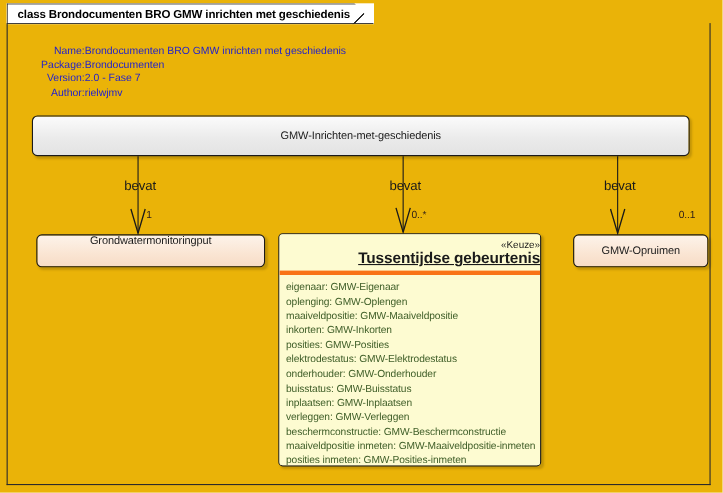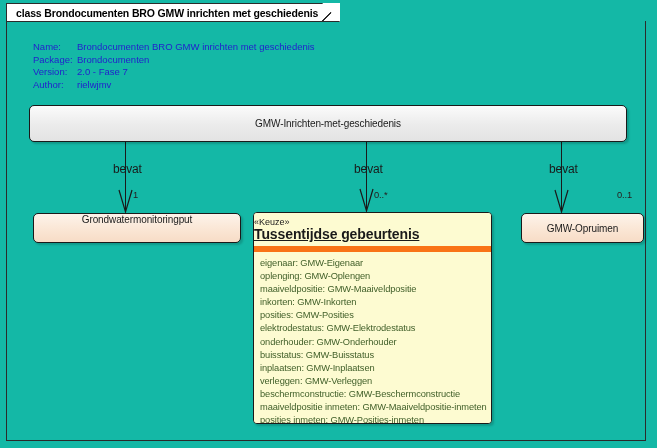--- a/index.html
+++ b/index.html
@@ -12,21 +12,21 @@
     height: 448px;
     font-family: "Liberation Sans", sans-serif;
     -webkit-font-smoothing: antialiased;
     overflow: hidden;
   }
 
   #diagram-root {
     position: relative;
     width: 657px;
     height: 448px;
-    background: #14b8a6;
+    background: #eab308;
   }
 
   
   .frame-body {
     position: absolute;
     left: 6px;
     top: 21px;
     width: 640px;
     height: 420px;
     border: 1px solid #2b2b2b;
@@ -82,20 +82,21 @@
     line-height: 12.6px;
   }
   .meta-row {
     display: flex;
     white-space: nowrap;
   }
   .meta-key {
     width: 44px;
     flex: 0 0 44px;
     color: #2222cc;
+    text-align: right;
   }
   .meta-val {
     color: #2222cc;
   }
 
   
   .uml-box {
     position: absolute;
     box-sizing: border-box;
     border: 1px solid #1a1a1a;
@@ -150,23 +151,23 @@
     top: 212px;
     width: 239px;
     height: 212px;
     background: #fdfbd1;
     border-radius: 4px;
     overflow: hidden;
     display: flex;
     flex-direction: column;
   }
   .keuze-header {
-    border-bottom: 6px solid #f97316;
+    border-bottom: 4px solid #f97316;
     padding: 4px 0 5px 0;
-    text-align: left;
+    text-align: right;
     background: #fdfbd1;
   }
   .keuze-stereotype {
     font-size: 9px;
     color: #1a1a1a;
     line-height: 11px;
   }
   .keuze-name {
     font-size: 14px;
     font-weight: bold;

